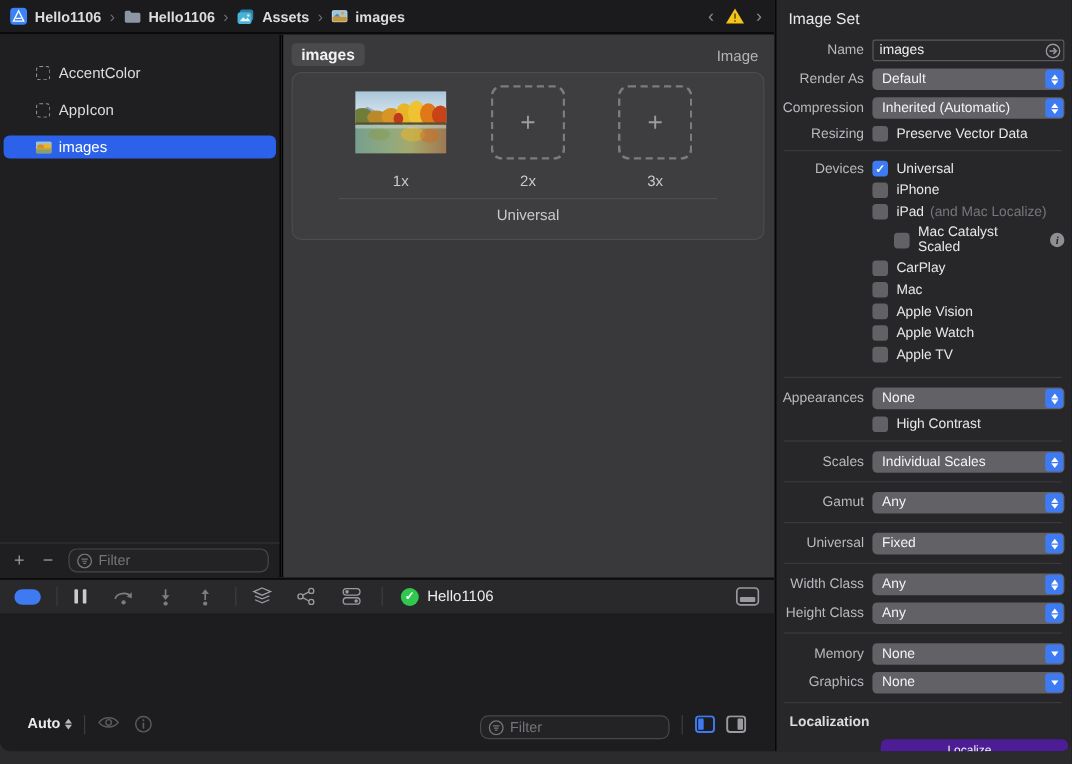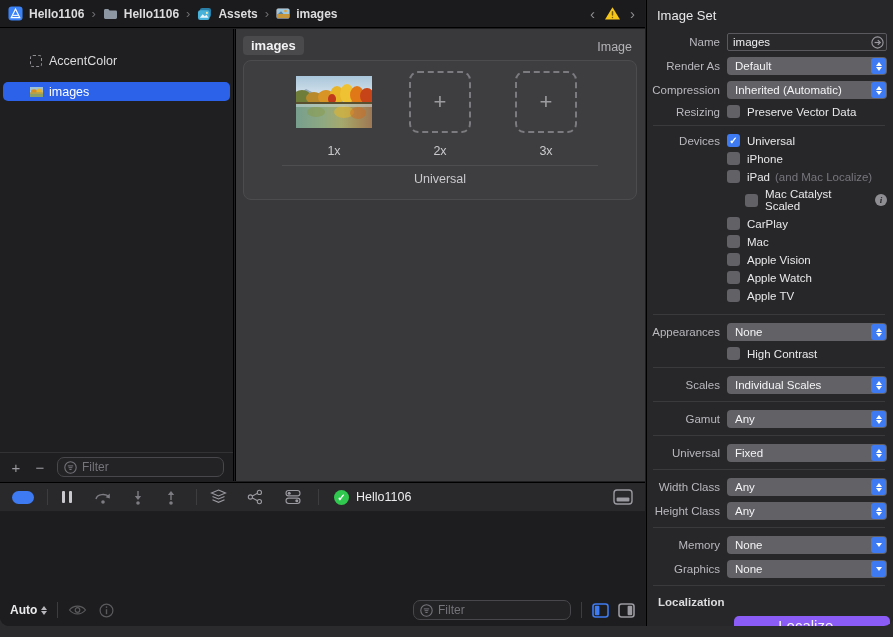--- a/index.html
+++ b/index.html
@@ -44,21 +44,21 @@
   .dbg-capsule{width:22px;height:13px;border-radius:6.5px;background:#3e7bf2}
   .vsep{width:1px;height:16px;background:#3d3d40}
   .dbg-ic{display:flex;align-items:center;justify-content:center}
   .run-status{display:flex;align-items:center;gap:7px;margin-left:2px}
   .green-check{width:15px;height:15px;border-radius:50%;background:#30c84e;color:#fff;font-size:10px;display:flex;align-items:center;justify-content:center;font-weight:bold}
   .run-name{font-size:12.5px;color:#ececee}
   .dbg-right{margin-left:auto}
 
   
   .console{position:absolute;left:0;top:512px;width:645px;height:114px;background:#1d1d1f}
-  .console-bar{position:absolute;left:0;right:0;bottom:2px;height:28px;display:flex;align-items:center;padding:0 10px;gap:10px}
+  .console-bar{position:absolute;left:0;right:0;bottom:2px;height:28px;display:flex;align-items:flex-start;padding:0 23px;gap:10px}
   .auto-mode{display:flex;align-items:center;gap:4px;color:#ececee;font-size:12px;font-weight:bold}
   .mini-chevs{display:flex;flex-direction:column;gap:1px}
   .tri-up{width:0;height:0;border-left:3.5px solid transparent;border-right:3.5px solid transparent;border-bottom:4px solid #b8b8bc}
   .tri-dn{width:0;height:0;border-left:3.5px solid transparent;border-right:3.5px solid transparent;border-top:4px solid #b8b8bc}
   .console-filter{width:158px;height:20px;border:1px solid #48484c;border-radius:7px;display:flex;align-items:center;padding:0 6px;gap:5px;color:#74747a;font-size:12px;background:#232325;margin-left:auto}
   .pane-toggles{display:flex;align-items:center;gap:9px}
 
   
   .inspector{position:absolute;left:646px;top:0;width:247px;height:626px;background:#27272a;border-left:1px solid #000;padding:6px 6px 0 4px;font-size:11.5px}
   .insp-title{font-size:13px;font-weight:normal;color:#e8e8ea;padding:2px 0 10px 6px}
@@ -74,21 +74,21 @@
   .cb{width:13px;height:13px;border-radius:3px;background:#616166;flex:0 0 13px;display:inline-flex;align-items:center;justify-content:center;margin-right:7px}
   .cb.on{background:#3e7bf2}
   .cb.on::after{content:"✓";color:#fff;font-size:10px;font-weight:bold}
   .cblabel{color:#e8e8ea}
   .cbsuffix{color:#76767c;margin-left:5px}
   .dev-row{display:flex;align-items:center;margin-bottom:5px}
   .dev-row.indent{padding-left:18px}
   .info-icon{width:12px;height:12px;border-radius:50%;background:#8e8e93;color:#27272a;font-size:9px;font-weight:bold;display:inline-flex;align-items:center;justify-content:center;margin-left:7px;font-family:"Liberation Serif",serif;font-style:italic}
   .isep{border:none;border-top:1px solid #3a3a3d;margin:7px 2px 8px 2px}
   .sec-label{font-weight:bold;color:#dcdcde;padding:2px 0 8px 7px}
-  .localize-btn{display:block;margin-left:83px;width:156px;height:19px;background:#8b5cf6;border:none;border-radius:5px;color:#f4f4f6;font-size:15px;font-family:inherit}
+  .localize-btn{display:block;margin-left:83px;width:156px;height:19px;background:#4c1d95;border:none;border-radius:5px;color:#f4f4f6;font-size:10px;font-family:inherit}
   svg{display:block}
 </style>
 </head>
 <body>
 
 <div class="window">
 
   <div class="jumpbar">
     <div class="crumb">
       <span class="cicon">
@@ -147,20 +147,26 @@
     </div>
   </div>
 
   <div class="sidebar">
     <div class="asset-list">
         <div class="asset-row">
           <span class="aicon">
             <span class="dashedbox"></span>
           </span>
           <span class="alabel">AccentColor</span>
+        </div>
+        <div class="asset-row">
+          <span class="aicon">
+            <span class="dashedbox"></span>
+          </span>
+          <span class="alabel">AppIcon</span>
         </div>
         <div class="asset-row sel">
           <span class="aicon">
             <svg width="13" height="10" viewBox="0 0 13 10">
               <rect width="13" height="10" rx="1.5" fill="#bcd3de"></rect>
               <rect width="13" height="4.5" fill="#9cc2d8"></rect>
               <ellipse cx="4" cy="4.5" rx="3" ry="2.2" fill="#d98e22"></ellipse>
               <ellipse cx="9.5" cy="4.2" rx="3" ry="2.6" fill="#e8b428"></ellipse>
               <rect y="5.5" width="13" height="4.5" fill="#8aa06a"></rect>
               <rect y="5.5" width="13" height="1.2" fill="#c9a43c"></rect>

